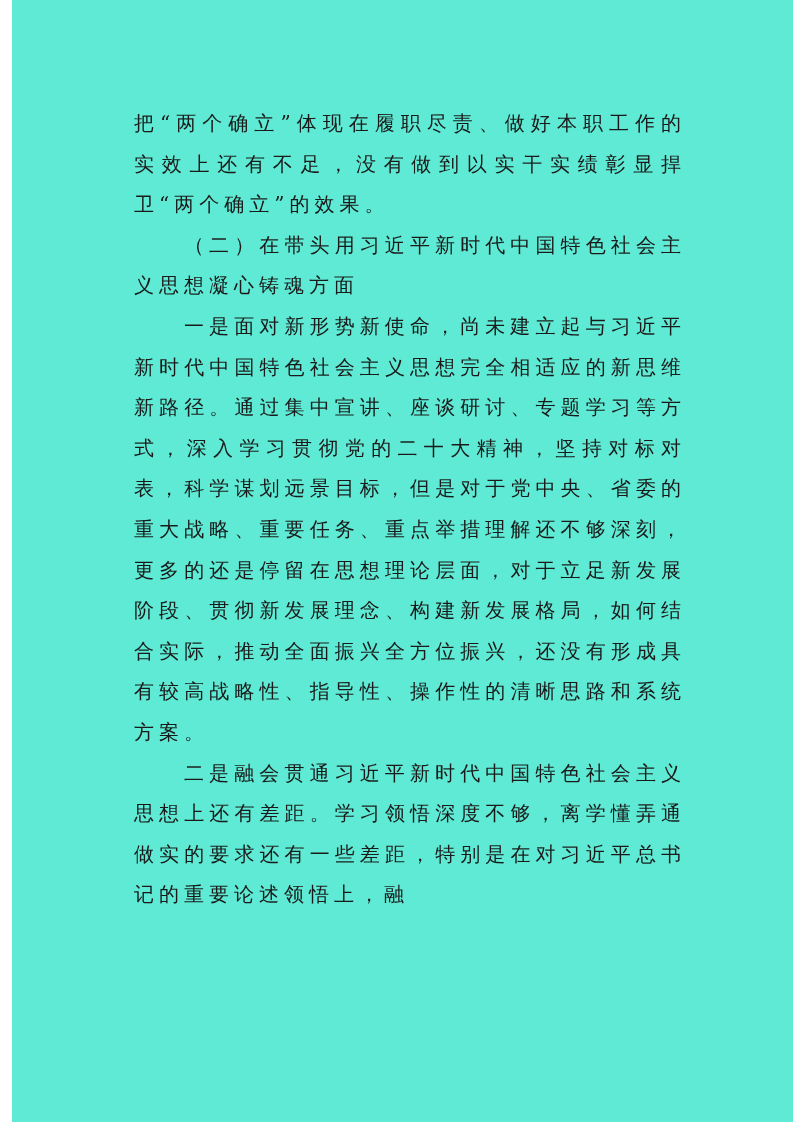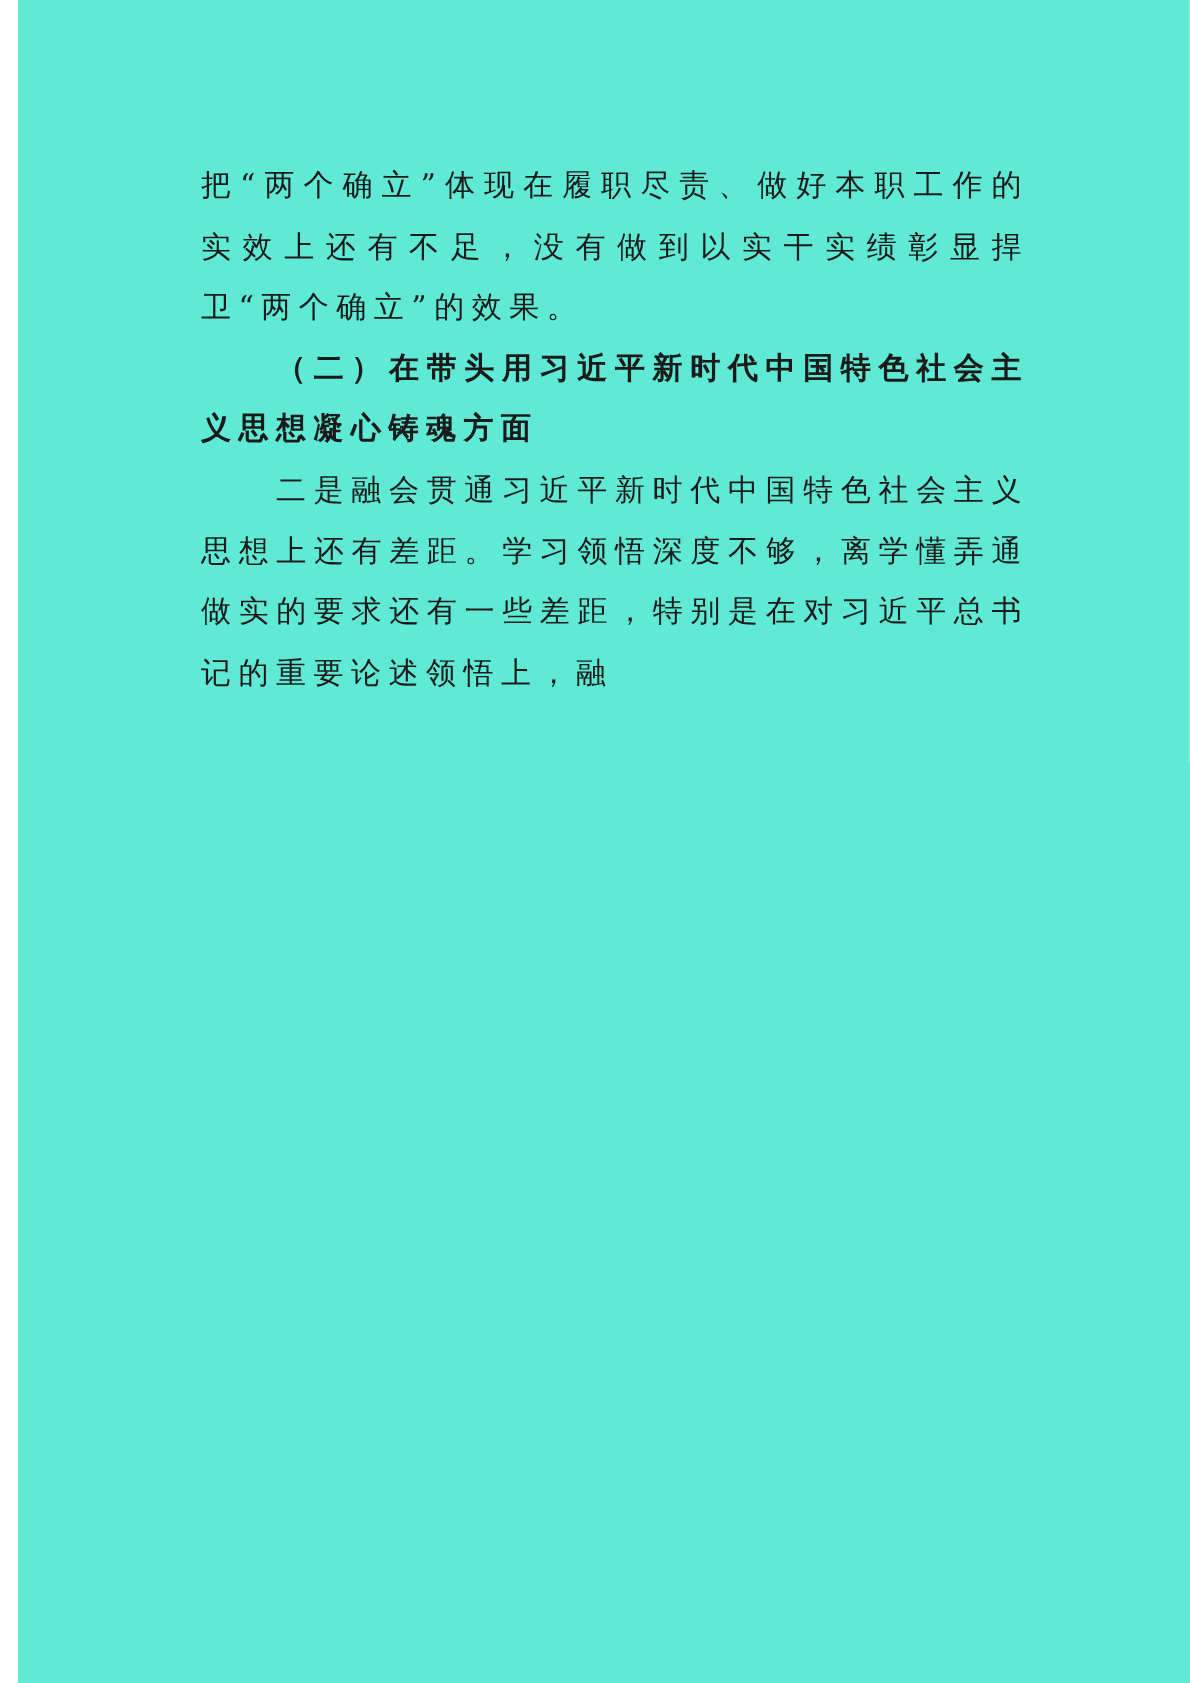--- a/index.html
+++ b/index.html
@@ -37,28 +37,29 @@
       text-align: justify;
       text-align-last: left;
       word-break: break-all;
     }
     .indent {
       text-indent: 50px;
     }
     .heading {
       margin: 0;
       text-indent: 50px;
-      font-weight: bold;
+      font-weight: normal;
       text-align: justify;
       text-align-last: left;
       word-break: break-all;
     }
   </style>
 </head>
 <body>
 
 <div class="page">
   <div class="body-text">
     <p class="para">把“两个确立”体现在履职尽责、做好本职工作的实效上还有不足，没有做到以实干实绩彰显捍卫“两个确立”的效果。</p>
     <p class="heading">（二）在带头用习近平新时代中国特色社会主义思想凝心铸魂方面</p>
+    <p class="para indent">一是面对新形势新使命，尚未建立起与习近平新时代中国特色社会主义思想完全相适应的新思维新路径。通过集中宣讲、座谈研讨、专题学习等方式，深入学习贯彻党的二十大精神，坚持对标对表，科学谋划远景目标，但是对于党中央、省委的重大战略、重要任务、重点举措理解还不够深刻，更多的还是停留在思想理论层面，对于立足新发展阶段、贯彻新发展理念、构建新发展格局，如何结合实际，推动全面振兴全方位振兴，还没有形成具有较高战略性、指导性、操作性的清晰思路和系统方案。</p>
     <p class="para indent">二是融会贯通习近平新时代中国特色社会主义思想上还有差距。学习领悟深度不够，离学懂弄通做实的要求还有一些差距，特别是在对习近平总书记的重要论述领悟上，融</p>
   </div>
 </div>
 
 </body></html>

